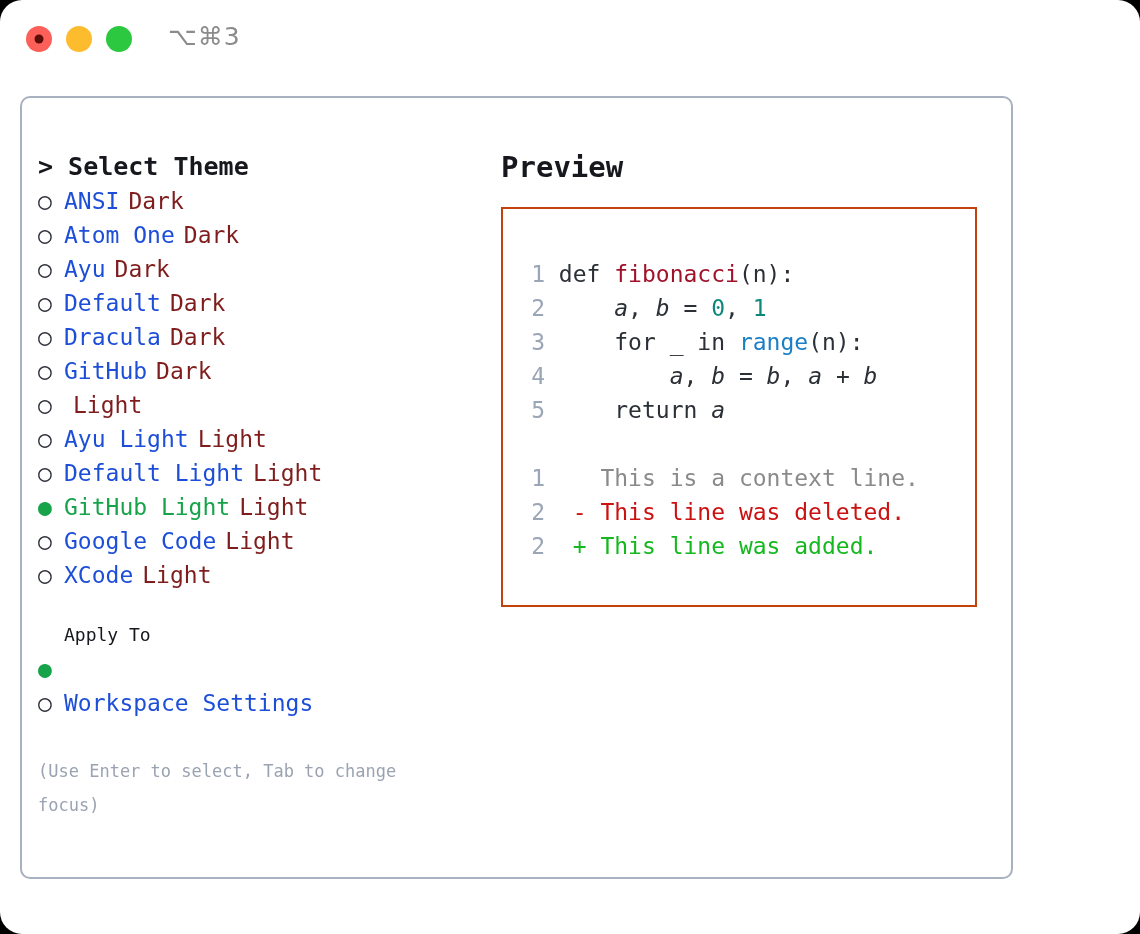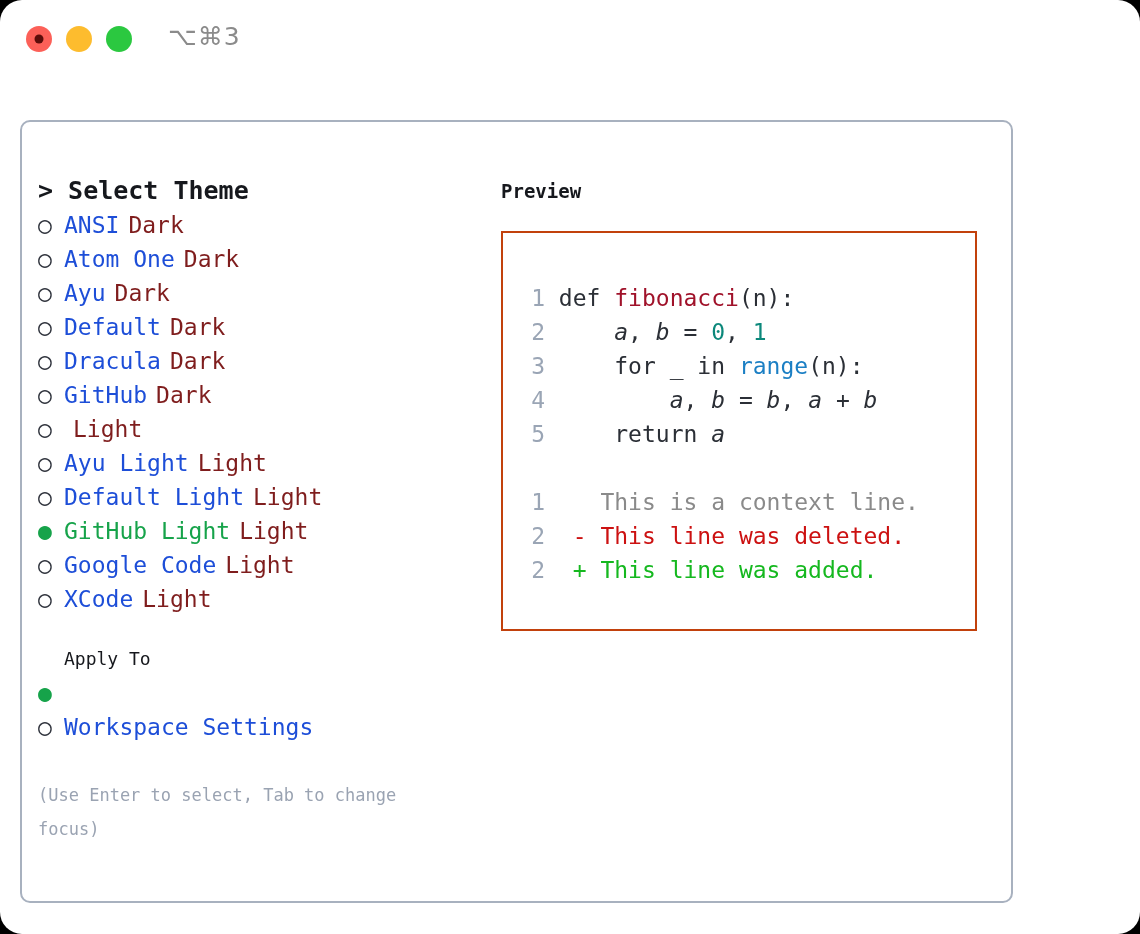--- a/index.html
+++ b/index.html
@@ -77,21 +77,20 @@
   .panel {
     position: absolute;
     left: 20px;
     top: 96px;
     width: 993px;
     height: 783px;
     box-sizing: border-box;
     border: 2px solid #a8b1bf;
     border-radius: 10px;
     background: #ffffff;
-    margin-top: 24px;
   }
 
   .panel-inner {
     position: absolute;
     left: 0; top: 0;
     width: 100%; height: 100%;
   }
 
   
   .left-col {
@@ -157,21 +156,21 @@
 
   
   .right-col {
     position: absolute;
     left: 479px;
     top: 52px;
     width: 490px;
   }
 
   .preview-title {
-    font-size: 19px;
+    font-size: 29px;
     font-weight: bold;
     color: #16181d;
     line-height: 34px;
     white-space: pre;
   }
 
   .preview-box {
     margin-top: 23px;
     width: 476px;
     height: 400px;

